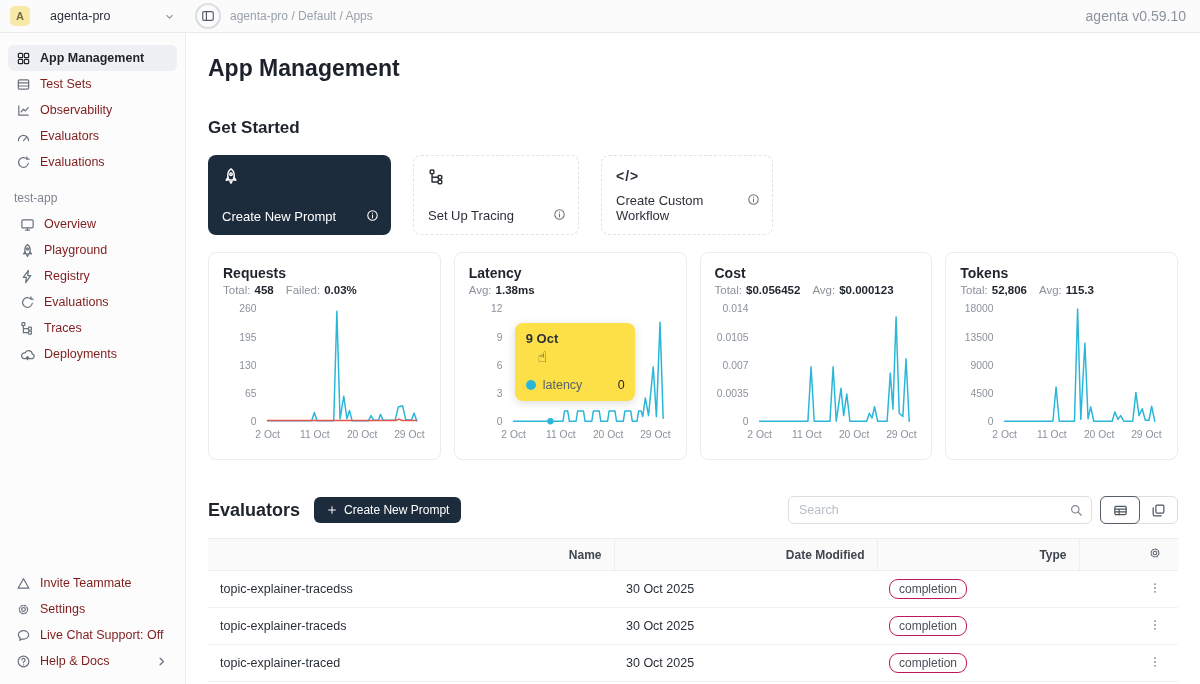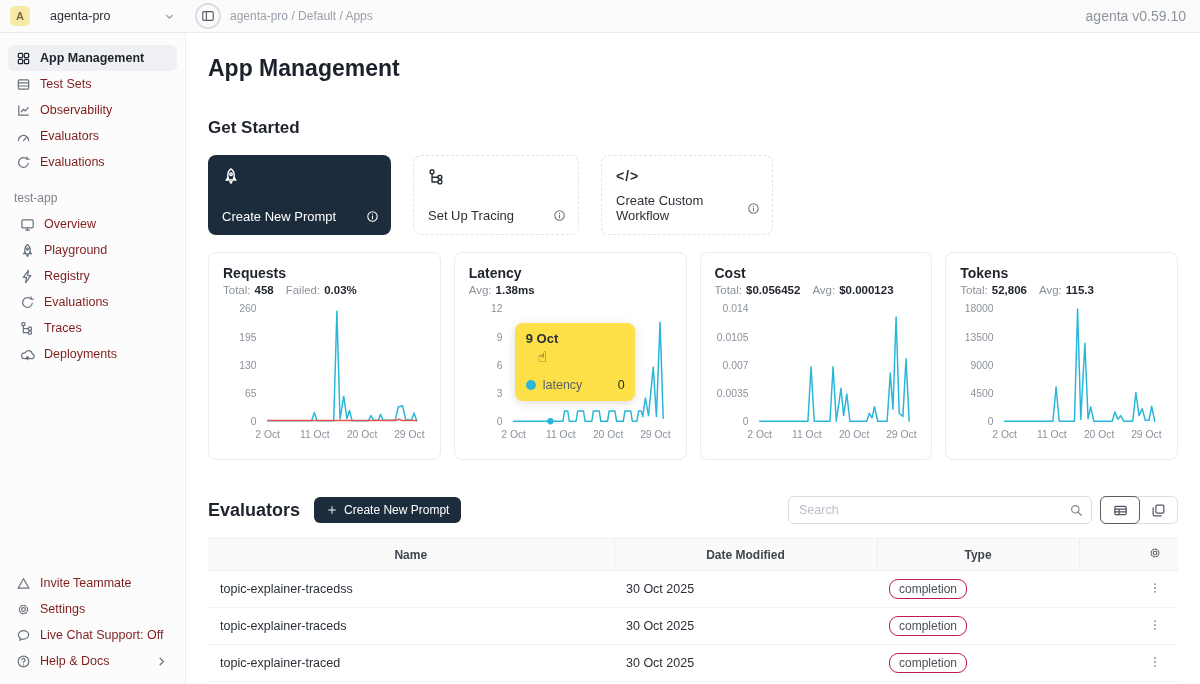--- a/index.html
+++ b/index.html
@@ -43,21 +43,21 @@
 
   .gs-row { display:flex; gap:22px; }
   .gs-card { height:80px; border-radius:8px; position:relative; cursor:pointer; }
   .gs-card.dark { width:183px; background:#1c2c3d; color:#fff; }
   .gs-card.light { background:#fff; border:1px dashed #e2e3e6; color:#2b3038; }
   .gs-card.light:nth-child(2) { width:166px; }
   .gs-card.light:nth-child(3) { width:172px; }
   .gs-icon { position:absolute; top:12px; left:14px; font-size:18px; display:flex; }
   .code-glyph { font-size:14px; font-weight:600; letter-spacing:1px; }
   .gs-bottom { position:absolute; left:14px; right:12px; bottom:11px; display:flex;
-    align-items:center; justify-content:space-between; font-size:13px; font-weight:500; }
+    align-items:flex-start; justify-content:space-between; font-size:13px; font-weight:500; }
   .gs-card.light .gs-info { color:#6c737c; }
   .gs-info { font-size:13px; display:flex; }
 
   
   .charts-row { display:flex; gap:13px; margin-top:17px; }
   .chart-card { flex:1; height:208px; border:1px solid #ececef; border-radius:8px;
     padding:12px 14px; position:relative; background:#fff; }
   .chart-title { font-size:14px; font-weight:700; color:#1f242c; }
   .chart-stats { margin-top:3px; font-size:11.5px; color:#8b929b; display:flex; gap:12px; }
   .chart-stats b { color:#1f242c; font-weight:700; margin-left:4px; }
@@ -86,21 +86,21 @@
     padding:0 30px 0 10px; font-size:12.5px; color:#333; background:#fff; outline:none; }
   .search-input::placeholder { color:#b9bfc7; }
   .search-icon { position:absolute; right:9px; top:7px; color:#7c838c; font-size:14px; display:flex; }
   .view-toggle { margin-left:8px; display:flex; border:1px solid #dcdee2; border-radius:6px;
     height:28px; width:78px; background:#fff; }
   .vt-btn { flex:1; display:flex; align-items:center; justify-content:center; color:#4e565f;
     font-size:15px; background:transparent; border:none; border-radius:6px; }
   .vt-btn.active { border:1.5px solid #565e67; margin:-1px; background:#fff; z-index:1; }
 
   .app-table { width:100%; border-collapse:collapse; margin-top:14px; }
-  .app-table th { background:#fafafa; text-align:center; padding:7px 12px; font-size:12px;
+  .app-table th { background:#fafafa; text-align:right; padding:7px 12px; font-size:12px;
     color:#3f4650; font-weight:700; border-top:1px solid #eceef0; border-bottom:1px solid #eceef0; }
   .app-table th + th { border-left:1px solid #eceef0; }
   .app-table th.th-actions { text-align:right; padding-right:16px; }
   .app-table th .icon { font-size:14px; color:#5d6570; display:inline-flex; }
   .app-table td { padding:8px 12px; font-size:12.5px; color:#2a3038;
     border-bottom:1px solid #f0f1f3; height:33px; }
   .type-badge { display:inline-block; border:1px solid #be185d; border-radius:9px;
     padding:2px 9px; font-size:12px; color:#4b5158; background:#fff; }
   .td-actions { text-align:right; padding-right:16px !important; }
   .row-dots { color:#8a9097; font-size:14px; display:inline-flex; cursor:pointer; }

